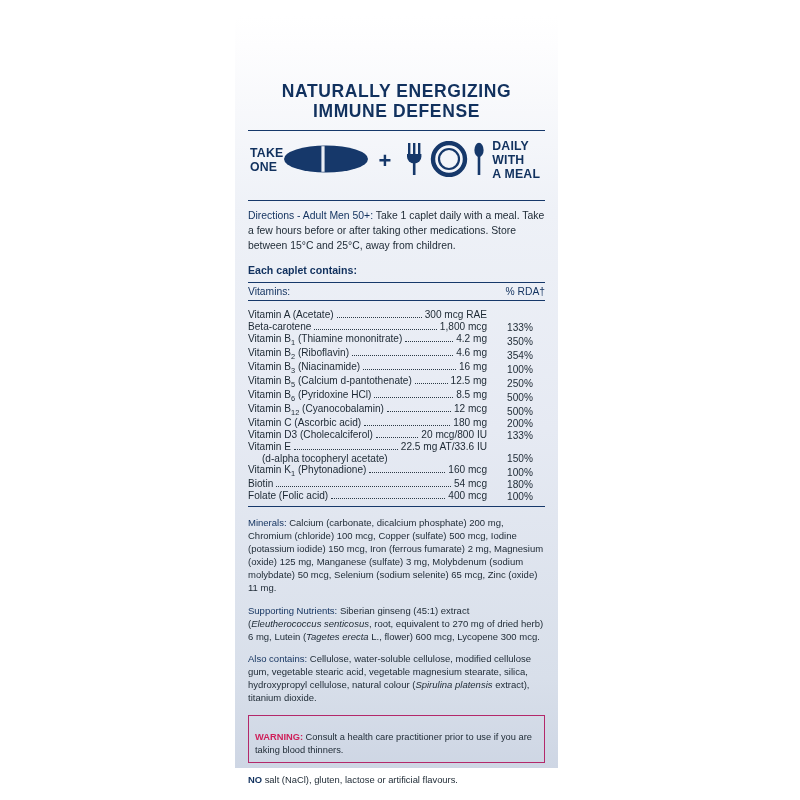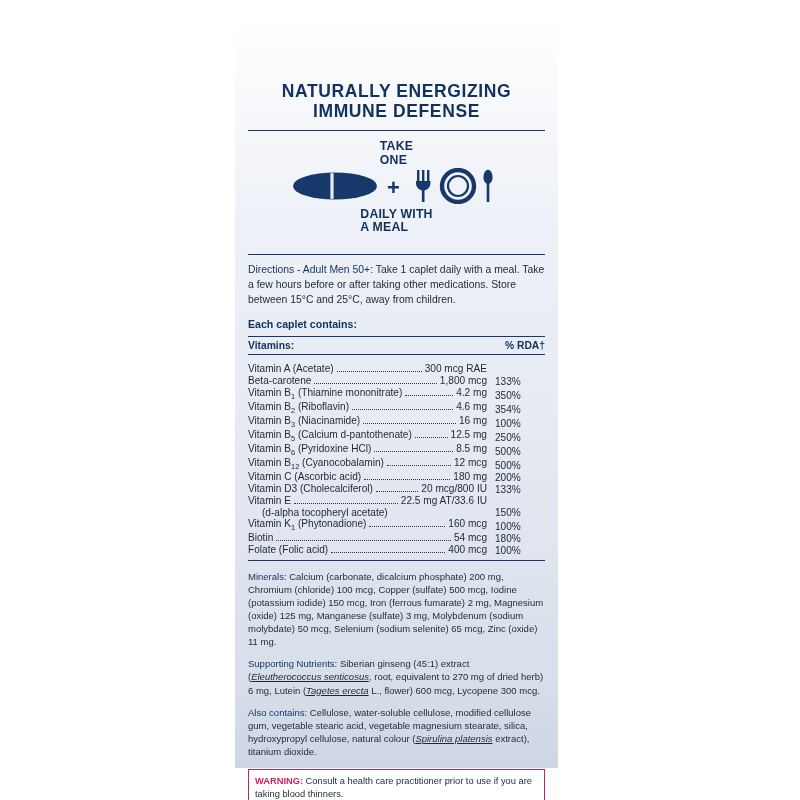--- a/index.html
+++ b/index.html
@@ -46,21 +46,20 @@
 
   .rule-navy {
     border: 0; border-top: 1.6px solid #16386a;
     margin: 9px 0 0 0;
   }
 
   
   .band {
     display: flex; align-items: center; justify-content: flex-end;
     padding: 9px 2px 10px 2px;
-    flex-direction: column;
   }
   .band-text {
     color: #11315e; font-weight: bold; font-size: 12.3px;
     line-height: 1.12; letter-spacing: .2px;
   }
   .band-icons { display: flex; align-items: center; gap: 7px; }
   .plus {
     color: #16386a; font-size: 22px; font-weight: bold; line-height: 1;
     margin: 0 2px;
   }
@@ -80,64 +79,64 @@
 
   
   table.nutri {
     width: 100%;
     border-collapse: collapse;
     margin-top: 6px;
     font-size: 10.1px;
     color: #1c2833;
   }
   table.nutri thead th {
-    color: #11315e; font-weight: bold; font-size: 10.3px;
+    color: #11315e; font-weight: normal; font-size: 10.3px;
     border-top: 1.4px solid #16386a;
     border-bottom: 1.2px solid #16386a;
     padding: 3px 0 3px 0;
     text-align: left; white-space: nowrap;
   }
   table.nutri thead th.rda { text-align: right; width: 50px; margin-top: 20px; }
 
   table.nutri td { padding: 0; vertical-align: bottom; }
   tr.first td { padding-top: 8px; }
 
   .leaderrow { display: flex; align-items: baseline; width: 100%; }
   .nm { white-space: nowrap; }
   .dots {
     flex: 1 1 auto; min-width: 10px;
     border-bottom: 1.1px dotted #2b3945;
     margin: 0 3px 3px 3px;
     height: 1px;
   }
   .amt-v { white-space: nowrap; padding-right: 8px; }
   td.rdacell {
-    text-align: left; white-space: nowrap; font-size: 10.1px;
+    text-align: center; white-space: nowrap; font-size: 10.1px;
     vertical-align: middle;
   }
   .cont { padding-left: 14px; white-space: nowrap; }
   sub { font-size: 7.4px; }
 
   .rule-close { border: 0; border-top: 1.2px solid #16386a; margin: 4px 0 0 0; }
 
   .footnote {
     font-size: 8.3px; color: #1c2833; margin-top: 4px;
   }
 
   .para {
     font-size: 9.5px; color: #1c2833; line-height: 1.38;
     margin-top: 9px;
   }
-  .para i { font-style: italic; text-decoration: underline; }
+  .para i { font-style: italic; }
 
   
   .warnbox {
     margin-top: 11px;
     border: 1.2px solid #b3286a;
-    padding: 5px 6px 6px 6px;
+    padding: 15px 6px 6px 6px;
     font-size: 9.3px; color: #1c2833; line-height: 1.35;
   }
   .warnword { color: #cf1f5a; font-weight: bold; }
 
   .nofoot {
     font-size: 9.4px; color: #1c2833; margin-top: 11px;
   }
   .nofoot b { color: #11315e; font-weight: bold; }
 </style>
 </head>

